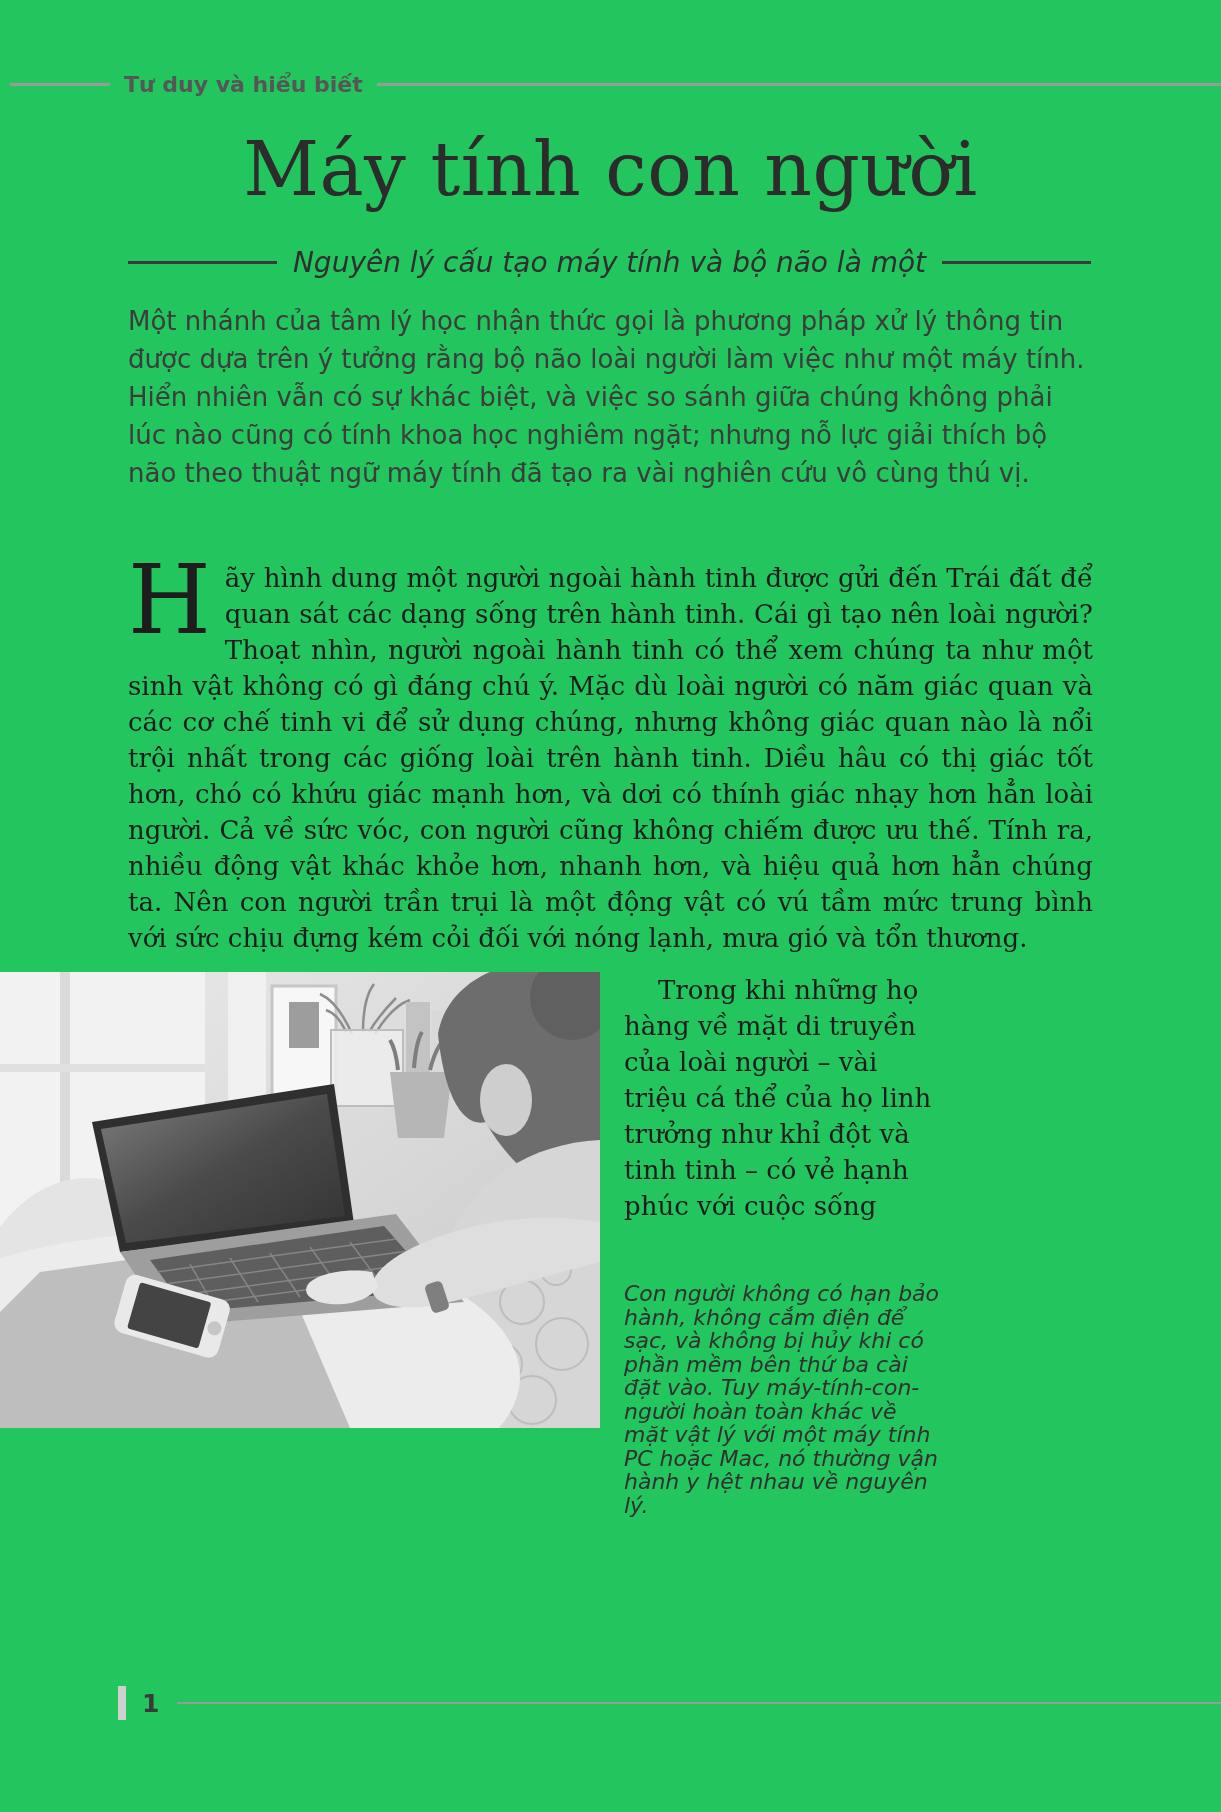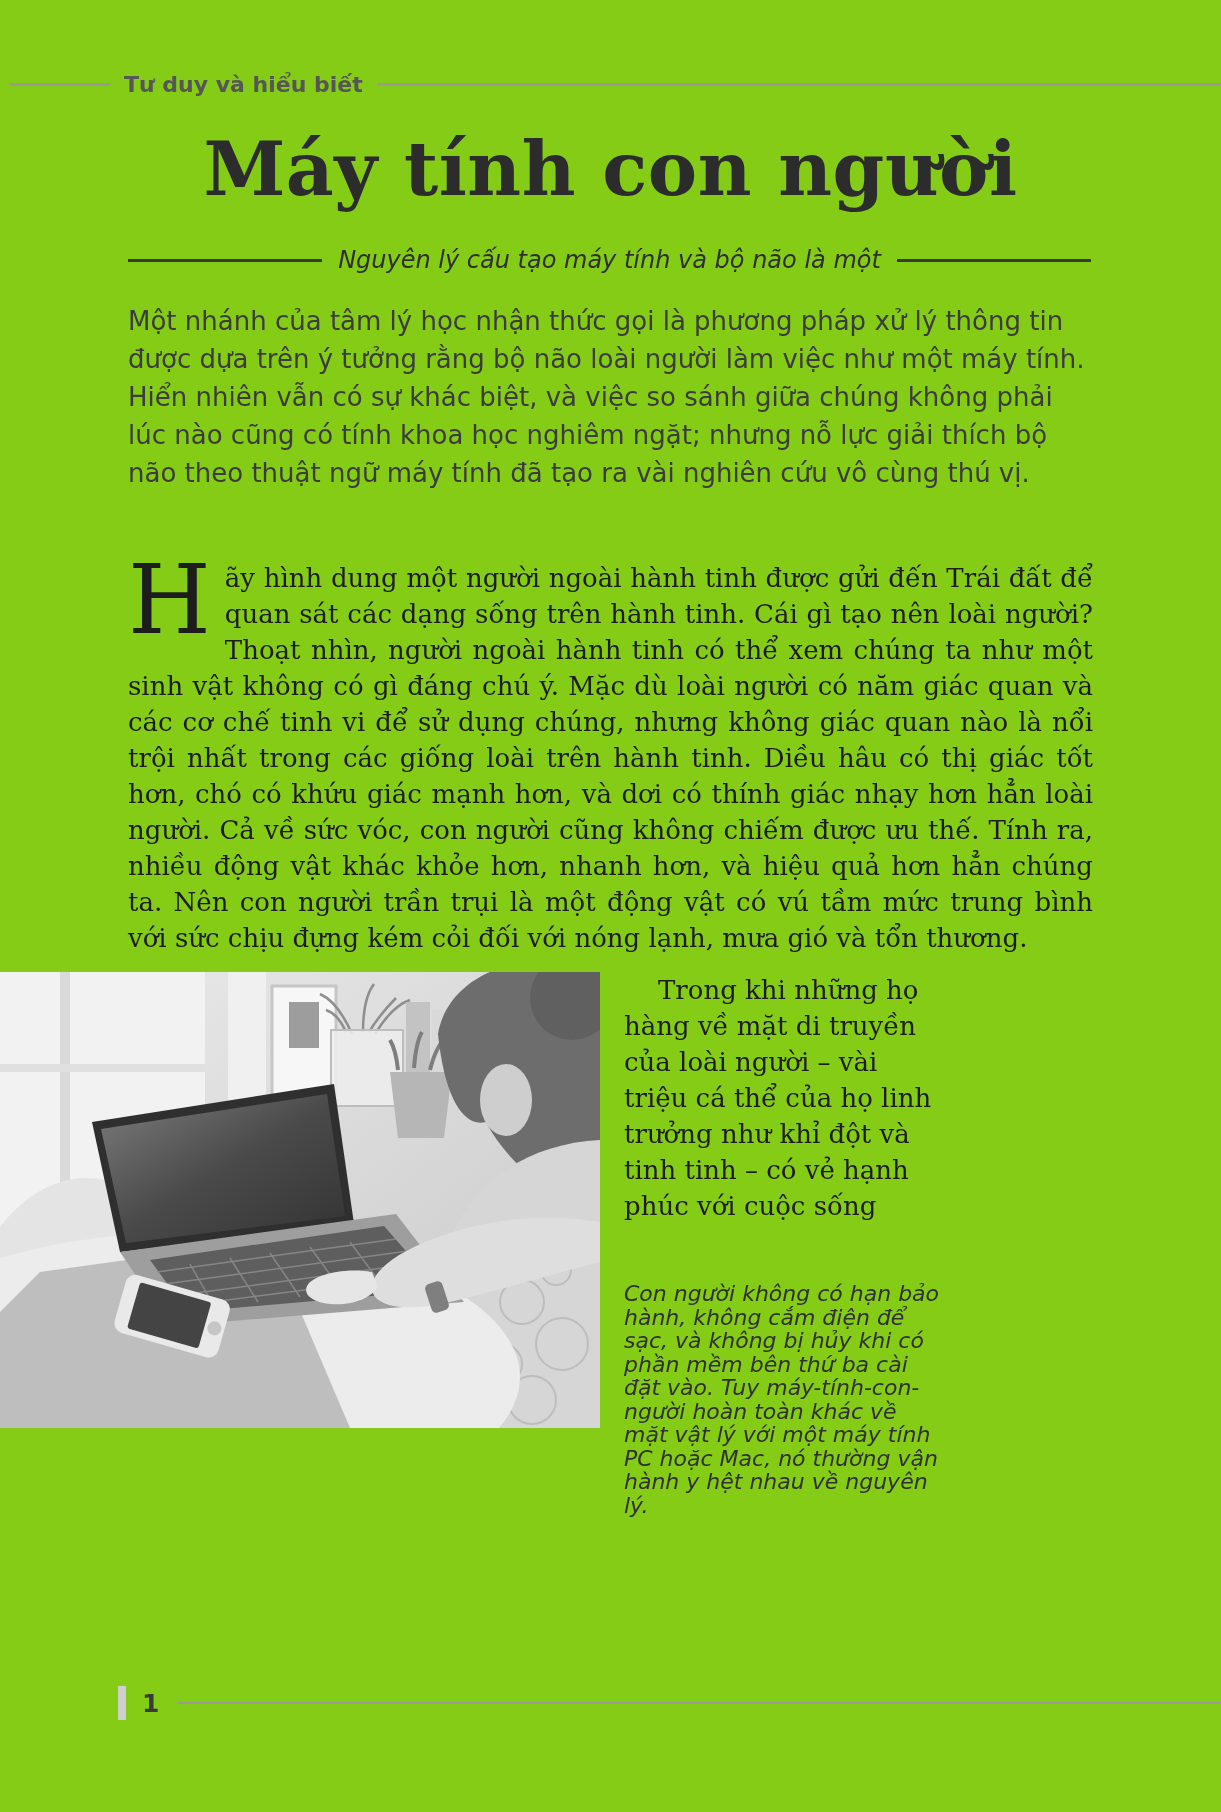--- a/index.html
+++ b/index.html
@@ -1,37 +1,37 @@
 <!DOCTYPE html>
 <html><head>
 <meta charset="utf-8">
 <style>
   html, body { margin: 0; padding: 0; background: #ffffff; }
   .page {
     position: relative; width: 1221px; height: 1812px;
-    background: #84cc16; overflow: hidden;
+    background: #22c55e; overflow: hidden;
     font-family: "DejaVu Sans", sans-serif; color: #222;
   }
 
   
   .kicker { position: absolute; top: 72px; left: 10px; right: 0; display: flex; align-items: center; }
   .rule-left { width: 100px; height: 3px; background: #9a9a9a; }
   .rule-right { flex: 1; height: 3px; background: #9a9a9a; }
   .kicker-label { font-size: 22px; font-weight: bold; color: #565656; padding: 0 14px; white-space: nowrap; }
 
   
   .title {
     position: absolute; top: 126px; left: 0; width: 100%;
     text-align: center; margin: 0;
     font-family: "DejaVu Serif", "Liberation Serif", serif;
-    font-weight: bold; font-size: 74px; color: #2c2c2c; letter-spacing: 0.5px;
+    font-weight: normal; font-size: 74px; color: #2c2c2c; letter-spacing: 0.5px;
   }
   .subtitle-row { position: absolute; top: 246px; left: 128px; right: 130px; display: flex; align-items: center; gap: 16px; }
   .subrule { flex: 1; height: 3px; background: #3a3a3a; }
-  .subtitle { font-style: italic; font-size: 24px; color: #2f2f2f; white-space: nowrap; }
+  .subtitle { font-style: italic; font-size: 28px; color: #2f2f2f; white-space: nowrap; }
 
   
   .lead {
     position: absolute; top: 302px; left: 128px; width: 965px; margin: 0;
     font-weight: normal; font-size: 26px; line-height: 38px; color: #3c3c3c;
   }
 
   
   .body-par {
     position: absolute; top: 560px; left: 128px; width: 965px; margin: 0;

